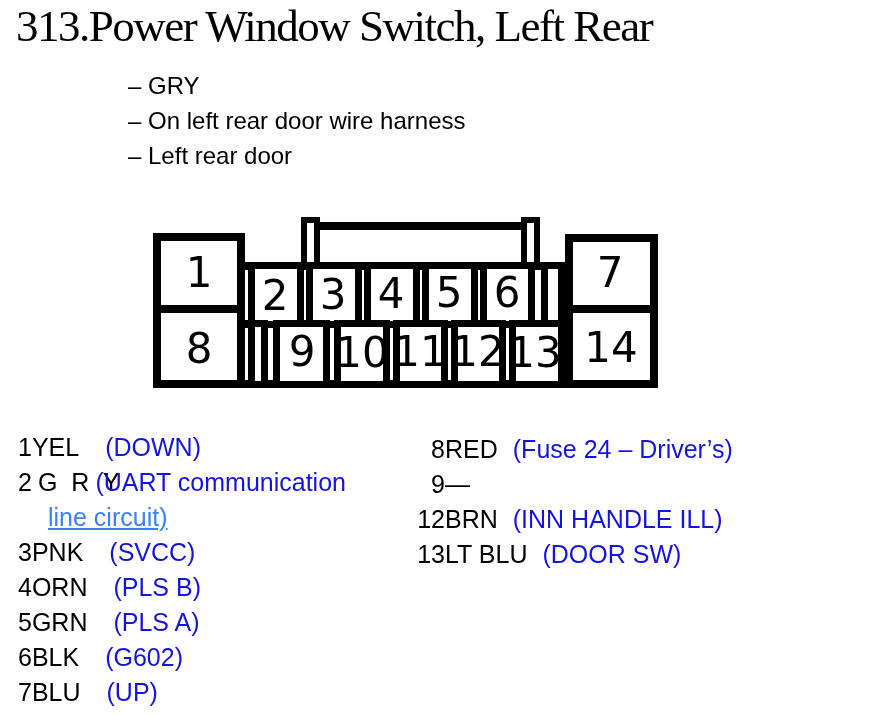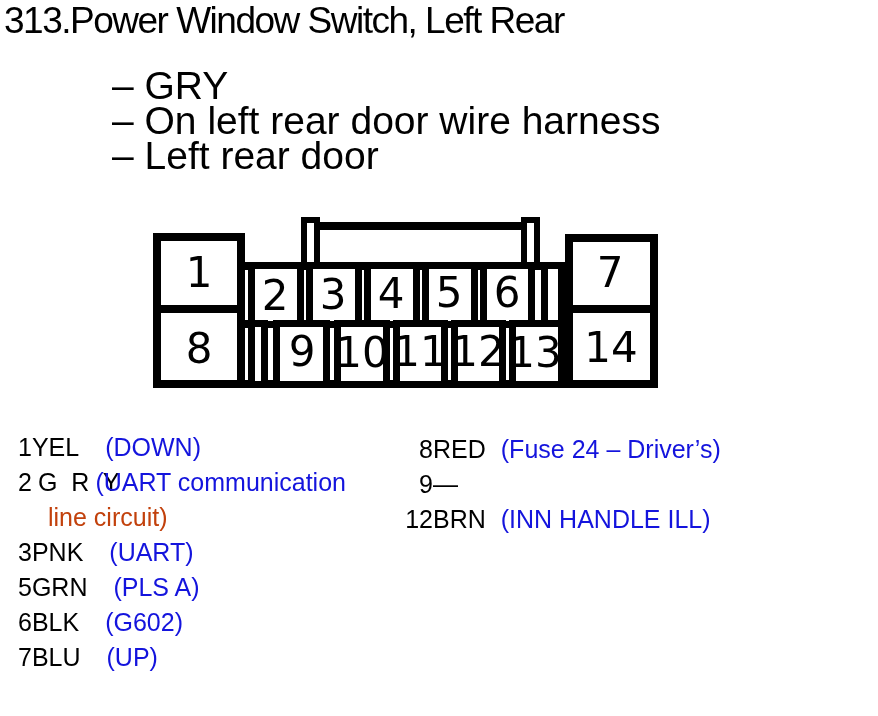--- a/index.html
+++ b/index.html
@@ -7,27 +7,27 @@
   body {
     position:relative;
     background:#ffffff;
     color:#000;
     font-family:"Liberation Sans", sans-serif;
     overflow:hidden;
   }
 
   
   #title {
-    position:absolute; left:4px; top:0;
-    font-family:Liberation Sans, sans-serif;
-    font-size:37px; letter-spacing:-1.5px; white-space:nowrap;
+    position:absolute; left:16px; top:0;
+    font-family:Liberation Serif, serif;
+    font-size:45px; letter-spacing:-1.5px; white-space:nowrap;
   }
   #bullets {
-    position:absolute; left:112px; top:68px;
-    font-size:39px; line-height:35px; white-space:nowrap;
+    position:absolute; left:128px; top:68px;
+    font-size:24px; line-height:35px; white-space:nowrap;
   }
 
   
   .cell {
     position:absolute; background:#fff; border:7px solid #000;
   }
   .tower { border-width:8px; }
   .strip { position:absolute; background:#000; }
   .latch-bar {
     position:absolute; left:310px; top:222px; width:221px; height:48px;
@@ -41,29 +41,29 @@
     position:absolute; transform:translate(-50%,-50%);
     font-family:"DejaVu Sans", sans-serif; font-size:42px; color:#000;
     line-height:1;
   }
 
   
   .col {
     position:absolute; font-size:25px; line-height:35px; white-space:nowrap;
   }
   #col-left  { left:18px;  top:430px; }
-  #col-right { left:396px; top:432px; }
+  #col-right { left:408px; top:432px; }
   .num-r { display:inline-block; width:37px; text-align:right; }
   .code  { white-space:pre; }
   .desc  { color:#1414DD; }
   #col-left .desc  { margin-left:26px;text-align:center; }
   #col-right .desc { margin-left:15px; }
   #col-left .row2 .code { margin-left:6px; }
   #col-left .row2 .desc { margin-left:-24px; }
-  .cont { padding-left:30px; color:#c2410c; }
+  .cont { padding-left:30px; color:#3b82f6;text-decoration:underline; }
 </style>
 </head>
 <body>
 
 <div id="title">313.Power Window Switch, Left Rear</div>
 <div id="bullets">
   <div>– GRY</div>
   <div>– On left rear door wire harness</div>
   <div>– Left rear door</div>
 </div>
@@ -110,23 +110,25 @@
   <span class="pin-num" style="left:420px; top:352px;">11</span>
   <span class="pin-num" style="left:478px; top:352px;">12</span>
   <span class="pin-num" style="left:535px; top:353px;">13</span>
   <span class="pin-num" style="left:611px; top:348px;">14</span>
 </div>
 
 <div id="col-left" class="col">
   <div><span class="num">1</span><span class="code">YEL</span><span class="desc">(DOWN)</span></div>
   <div class="row2"><span class="num">2</span><span class="code">G  R  Y</span><span class="desc">(UART communication</span></div>
   <div class="cont">line circuit)</div>
-  <div><span class="num">3</span><span class="code">PNK</span><span class="desc">(UART)</span></div>
+  <div><span class="num">3</span><span class="code">PNK</span><span class="desc">(SVCC)</span></div>
+  <div><span class="num">4</span><span class="code">ORN</span><span class="desc">(PLS B)</span></div>
   <div><span class="num">5</span><span class="code">GRN</span><span class="desc">(PLS A)</span></div>
   <div><span class="num">6</span><span class="code">BLK</span><span class="desc">(G602)</span></div>
   <div><span class="num">7</span><span class="code">BLU</span><span class="desc">(UP)</span></div>
 </div>
 
 <div id="col-right" class="col">
   <div><span class="num-r">8</span><span class="code">RED</span><span class="desc">(Fuse 24 – Driver’s)</span></div>
   <div><span class="num-r">9</span><span class="code">—</span></div>
   <div><span class="num-r">12</span><span class="code">BRN</span><span class="desc">(INN HANDLE ILL)</span></div>
+  <div><span class="num-r">13</span><span class="code">LT BLU</span><span class="desc">(DOOR SW)</span></div>
 </div>
 
 </body></html>

